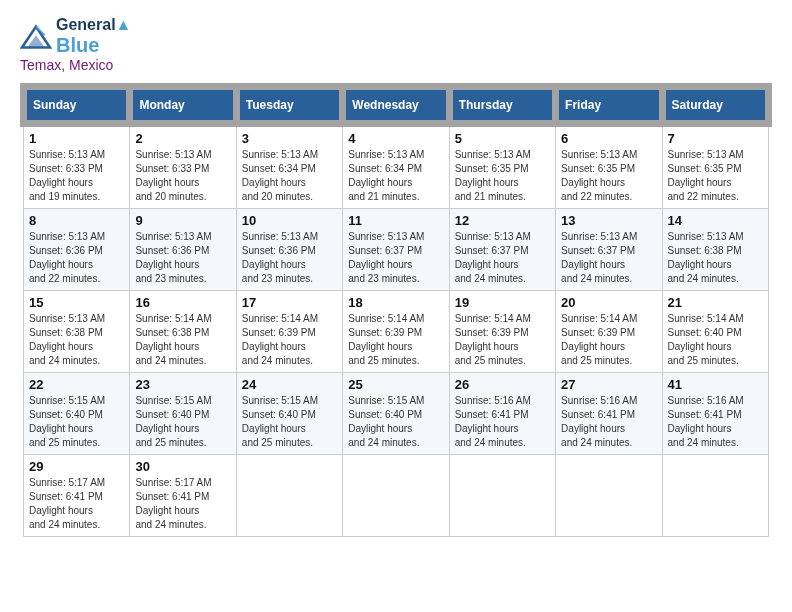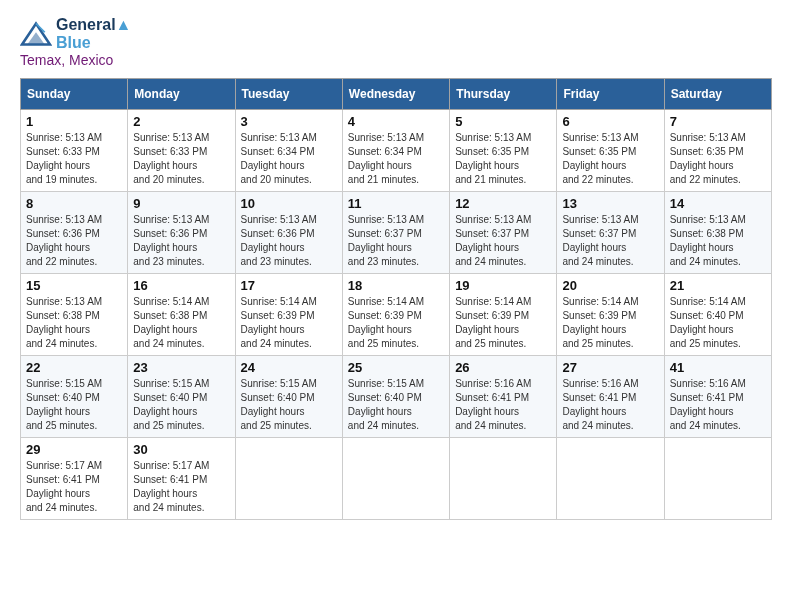--- a/index.html
+++ b/index.html
@@ -48,21 +48,21 @@
       width: 100%;
       border-collapse: collapse;
     }
     .calendar th {
       background: #2a6099;
       color: #fff;
       font-size: 12px;
       font-weight: bold;
       padding: 8px 6px;
       text-align: left;
-      border: 1px solid #a3a3a3;
+      border: 7px solid #a3a3a3;
     }
     .calendar td {
       vertical-align: top;
       border: 1px solid #ccc;
       padding: 4px 5px;
       width: calc(100% / 7);
       height: 78px;
       font-size: 9.5px;
       color: #222;
       background: #fff;
@@ -92,21 +92,21 @@
 <div class="page">
   <div class="header">
     <div class="logo">
       <svg class="logo-icon" viewBox="0 0 36 32">
         <polygon points="2,28 18,4 34,28" fill="none" stroke="#2a6099" stroke-width="3"></polygon>
         <polygon points="18,14 28,28 8,28" fill="#2a6099" opacity="0.5"></polygon>
         <line x1="18" y1="4" x2="28" y2="14" stroke="#4a9fd4" stroke-width="2"></line>
       </svg>
       <div>
         <div style="font-size:16px;font-weight:bold;color:#1a3a5c;">General<span style="color:#4a9fd4;">▲</span></div>
-        <div style="font-size:16px;font-weight:bold;color:#4a9fd4;">Blue</div>
+        <div style="font-size:20px;font-weight:bold;color:#4a9fd4;">Blue</div>
       </div>
     </div>
     <div class="title-block">
       <div class="location">Temax, Mexico</div>
     </div>
   </div>
 
   <table class="calendar">
     <thead>
       <tr>

